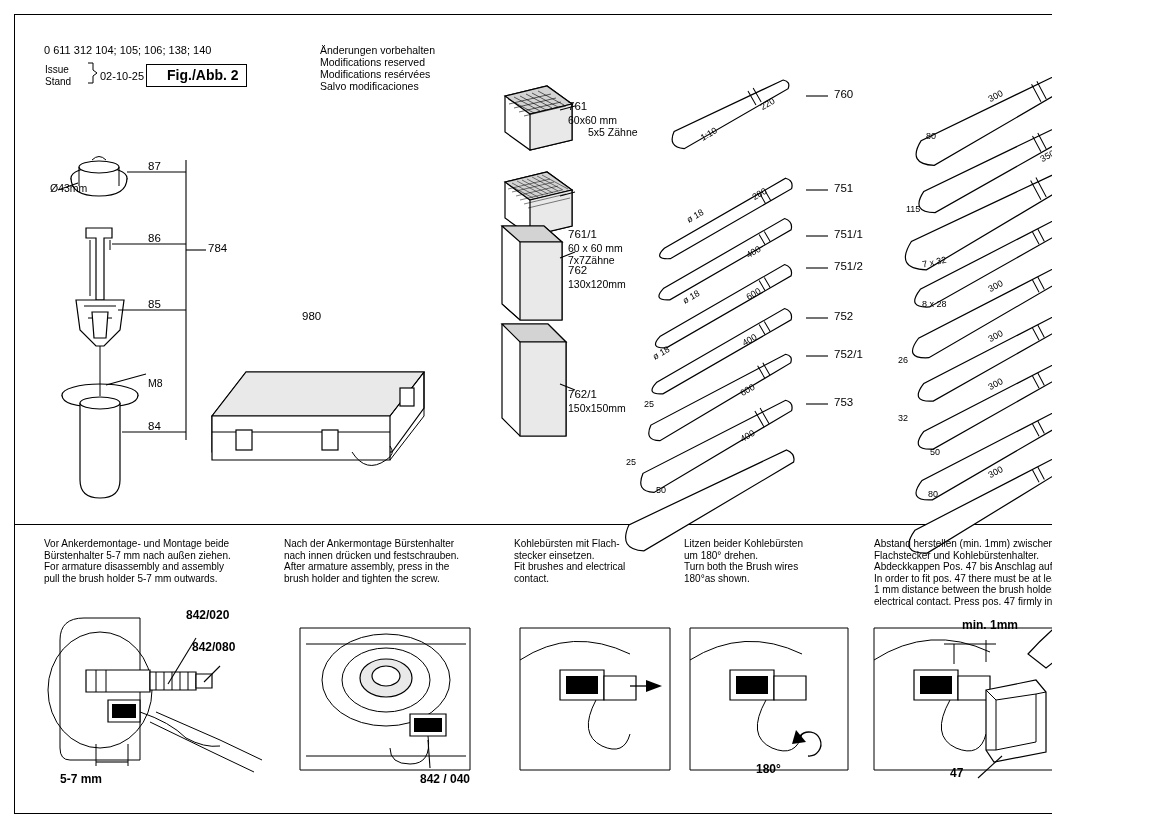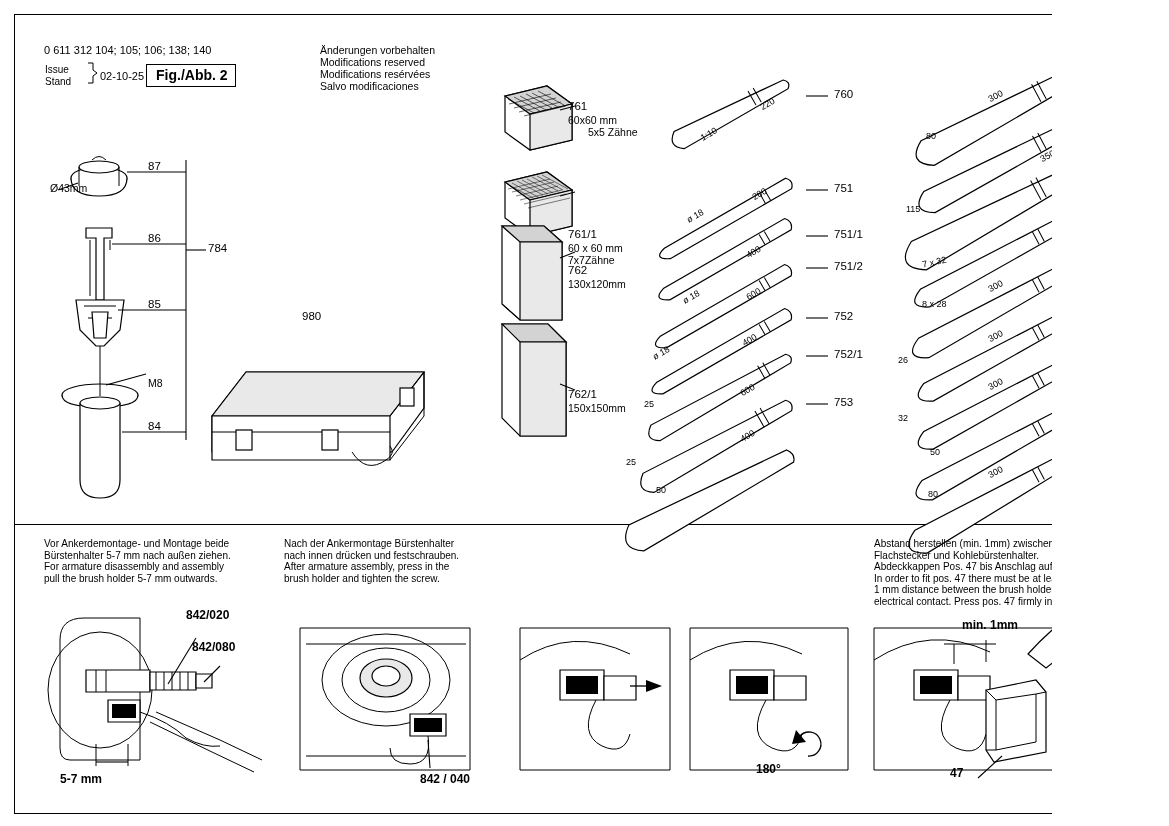--- a/index.html
+++ b/index.html
@@ -5,21 +5,21 @@
   html,body{margin:0;padding:0;background:#ffffff;}
   body{width:1169px;height:826px;font-family:"Liberation Sans",sans-serif;color:#000;}
   #sheet{position:relative;width:1052px;height:826px;overflow:hidden;}
   .frame{position:absolute;left:14px;top:14px;width:1140px;height:798px;border:1.5px solid #000;}
   .divider{position:absolute;left:14px;top:524px;width:1140px;height:0;border-top:1.5px solid #000;}
   .t{position:absolute;font-size:10.5px;line-height:12px;white-space:pre;}
   .t11{font-size:11px;}
   .t10{font-size:10px;}
   .t9{font-size:9px;}
   .bold{font-weight:bold;}
-  .fig{position:absolute;border:1.6px solid #000;padding:2px 7px 3px 9px;font-weight:bold;font-size:14px;}
+  .fig{position:absolute;border:1.6px solid #000;padding:2px 7px 3px 20px;font-weight:bold;font-size:14px;}
   .num{position:absolute;font-size:11.5px;font-weight:normal;}
   .lbl{position:absolute;font-size:10.5px;}
   .cap{position:absolute;font-size:10px;line-height:11.6px;white-space:pre;}
   .callnum{position:absolute;font-size:12px;font-weight:bold;}
   svg{position:absolute;left:0;top:0;overflow:visible;}
   .leader{stroke:#000;stroke-width:1.1;fill:none;}
   .thin{stroke:#000;stroke-width:1;fill:none;}
   .med{stroke:#000;stroke-width:1.3;fill:none;}
   .fillw{fill:#ffffff;stroke:#000;stroke-width:1.2;}
   .fillg{fill:#e9e9e9;stroke:#000;stroke-width:1.2;}
@@ -298,20 +298,28 @@
   <div class="t t9" style="left:928px;top:488px;">80</div>
 
   <div class="cap" style="left:44px;top:538px;width:230px;">Vor Ankerdemontage- und Montage beide
 Bürstenhalter 5-7 mm nach außen ziehen.
 For armature disassembly and assembly
 pull the brush holder 5-7 mm outwards.</div>
   <div class="cap" style="left:284px;top:538px;width:222px;">Nach der Ankermontage Bürstenhalter
 nach innen drücken und festschrauben.
 After armature assembly, press in the
 brush holder and tighten the screw.</div>
+  <div class="cap" style="left:514px;top:538px;width:160px;">Kohlebürsten mit Flach-
+stecker einsetzen.
+Fit brushes and electrical
+contact.</div>
+  <div class="cap" style="left:684px;top:538px;width:180px;">Litzen beider Kohlebürsten
+um 180° drehen.
+Turn both the Brush wires
+180°as shown.</div>
   <div class="cap" style="left:874px;top:538px;width:282px;">Abstand herstellen (min. 1mm) zwischen
 Flachstecker und Kohlebürstenhalter.
 Abdeckkappen Pos. 47 bis Anschlag aufschieben.
 In order to fit pos. 47 there must be at least
 1 mm distance between the brush holder and the
 electrical contact. Press pos. 47 firmly into position.</div>
 
   <svg width="1169" height="826">
 
     <path class="thin" d="M60 640 q0 -22 24 -22 L140 618 L140 760 L70 760 q-10 0 -10 -12 Z"></path>

